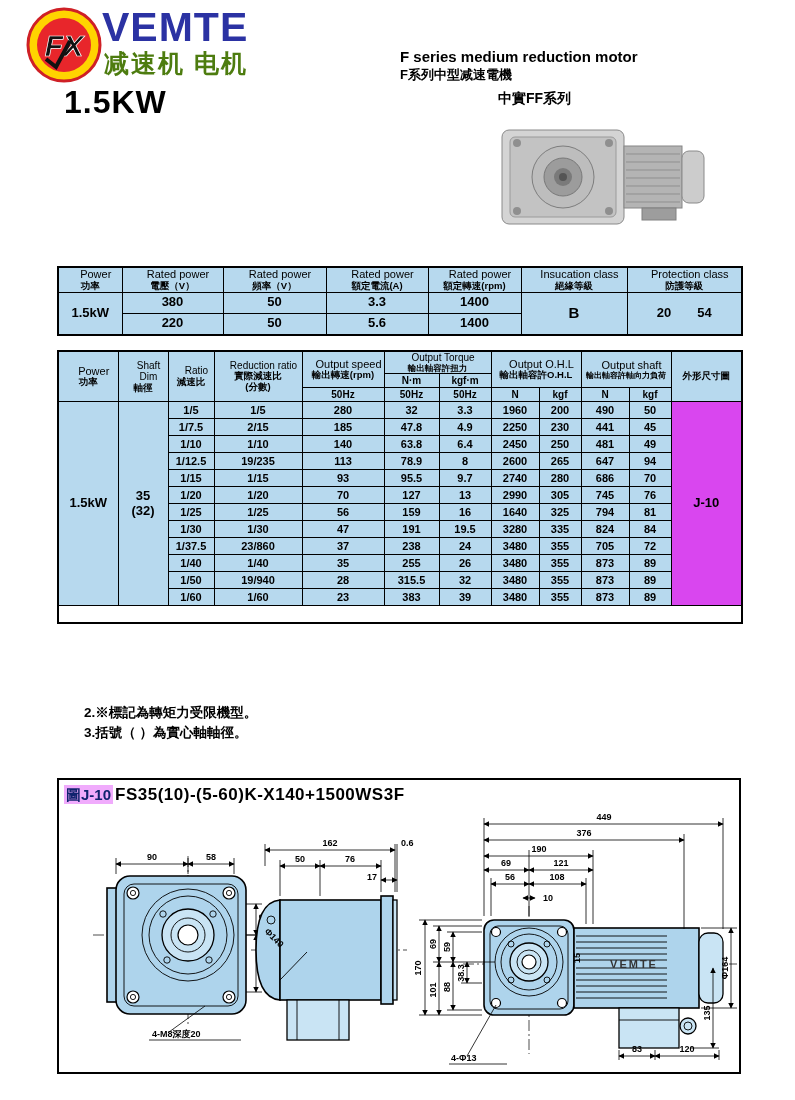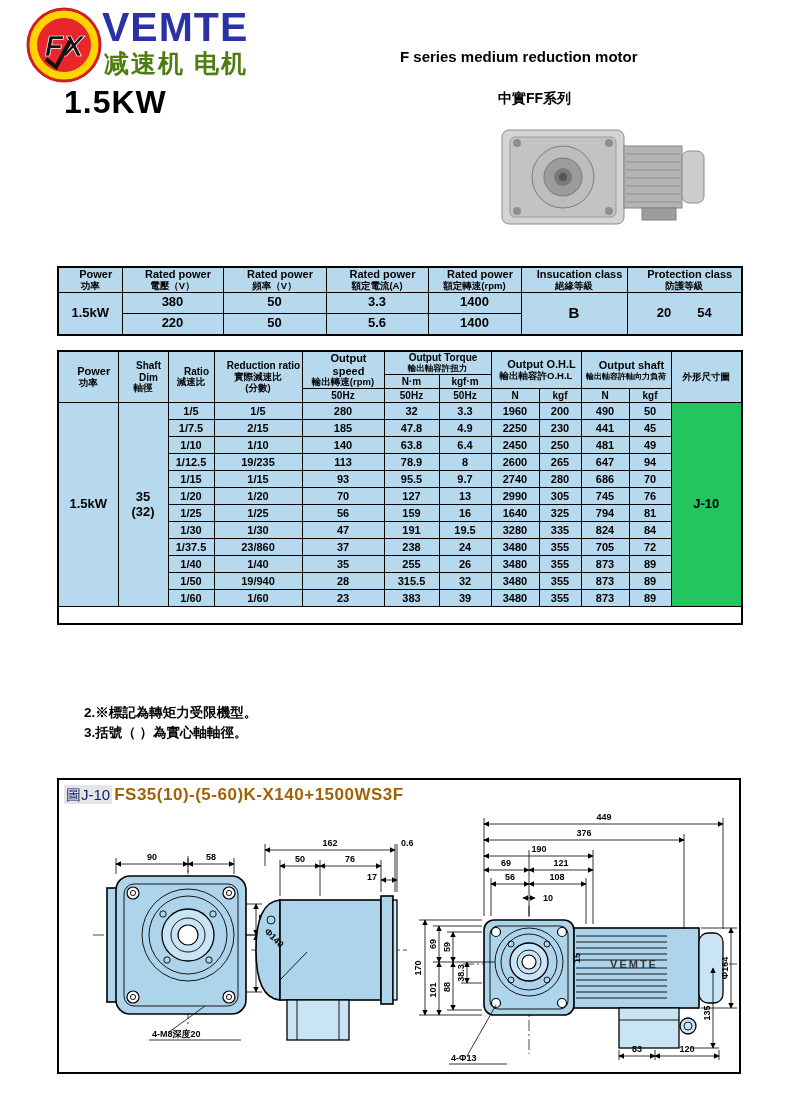--- a/index.html
+++ b/index.html
@@ -16,44 +16,44 @@
   .power-title{left:64px;top:84px;font-size:32px;font-weight:bold;letter-spacing:1px;}
   .product-series{left:498px;top:90px;font-size:14px;font-weight:bold;}
 
   
   table{border-collapse:collapse;table-layout:fixed;background:#b7d9ee;}
   .spec{position:absolute;left:57px;width:684px;}
   .t1{top:266px;}
   .t2{top:350px;}
   td,th{border:1.5px solid #000;text-align:center;vertical-align:middle;padding:0;line-height:1.15;}
   table{border:2.5px solid #000;}
-  th .en{font-size:11px;font-weight:bold;margin-left:11px;}
+  th .en{font-size:11px;font-weight:normal;margin-left:11px;}
   th .zh{font-size:9.5px;font-weight:bold;}
   .t1 td{font-size:13px;font-weight:bold;height:20px;}
   .t1 th{height:21px;}
   .t2 th{font-weight:bold;}
   .t2 .sub{font-size:10px;height:13px;}
   .t2 td{font-size:11px;font-weight:bold;height:16px;}
   .big{font-size:13px !important;font-weight:bold;}
   .col-shaft{white-space:pre-line;}
-  .col-dim-ref{background:#22c55e;}
+  .col-dim-ref{background:#d946ef;}
   .emptycell{background:#fff;height:86px;}
   .insul{font-size:15px !important;}
   .prot span{display:inline-block;}
   .prot span + span{margin-left:26px;}
 
   
   .notes{left:57px;top:703px;font-size:13.5px;font-weight:bold;line-height:20px;}
   .notes .ind{margin-left:27px;}
 
   
   .drawbox{left:57px;top:778px;width:684px;height:296px;border:2.5px solid #000;box-sizing:border-box;}
   .drawtitle{position:absolute;left:5px;top:5px;}
-  .tag{background:#e5e5e5;color:#10236e;font-size:15px;font-weight:normal;padding:1px 2px;}
-  .model{font-size:17px;font-weight:bold;color:#a16207;margin-left:2px;letter-spacing:0.5px;}
+  .tag{background:#f0abfc;color:#10236e;font-size:15px;font-weight:bold;padding:1px 2px;}
+  .model{font-size:17px;font-weight:bold;color:#000000;margin-left:2px;letter-spacing:0.5px;}
 
   svg .part{fill:#aed4ec;stroke:#000;stroke-width:1.6;}
   svg .part2{fill:#c9e4f4;stroke:#000;stroke-width:1.3;}
   svg .thin{fill:none;stroke:#000;stroke-width:0.9;}
   svg .hole{fill:#fff;stroke:#000;stroke-width:1.2;}
   svg .dim{stroke:#000;stroke-width:0.8;fill:none;}
   svg .cl{stroke:#000;stroke-width:0.7;stroke-dasharray:11 3 2 3;fill:none;}
   svg text.d{font:bold 9px "Liberation Sans",sans-serif;fill:#000;}
   svg .ar{marker-start:url(#ar);marker-end:url(#ar);}
 </style>
@@ -65,20 +65,21 @@
   <svg class="abs" style="left:26px;top:7px" width="76" height="76" viewBox="0 0 76 76">
     <circle cx="38" cy="38" r="36" fill="#ffd400" stroke="#cf2026" stroke-width="3"></circle>
     <circle cx="38" cy="38" r="27" fill="#e8262b"></circle>
     <text x="38" y="49" text-anchor="middle" style="font:italic bold 30px 'Liberation Sans',sans-serif;fill:#111;stroke:#fff;stroke-width:0.7">FX</text>
     <path d="M20,52 L30,60 L44,34" fill="none" stroke="#111" stroke-width="4"></path>
   </svg>
   <div class="abs brand">VEMTE</div>
   <div class="abs brand-sub">减速机 电机</div>
   <div class="abs series">
     <div class="en">F series medium reduction motor</div>
+    <div class="zh">F系列中型减速電機</div>
   </div>
   <div class="abs power-title">1.5KW</div>
   <div class="abs product-series">中實FF系列</div>
 
   <svg class="abs" style="left:492px;top:122px" width="220" height="112" viewBox="0 0 220 112">
     <rect x="10" y="8" width="122" height="94" rx="7" fill="#d4d4d4" stroke="#8a8a8a"></rect>
     <rect x="18" y="15" width="106" height="80" rx="5" fill="#c3c3c3" stroke="#9a9a9a"></rect>
     <circle cx="71" cy="55" r="31" fill="#bdbdbd" stroke="#7d7d7d"></circle>
     <circle cx="71" cy="55" r="19" fill="#9c9c9c" stroke="#787878"></circle>
     <circle cx="71" cy="55" r="9" fill="#7a7a7a"></circle>

